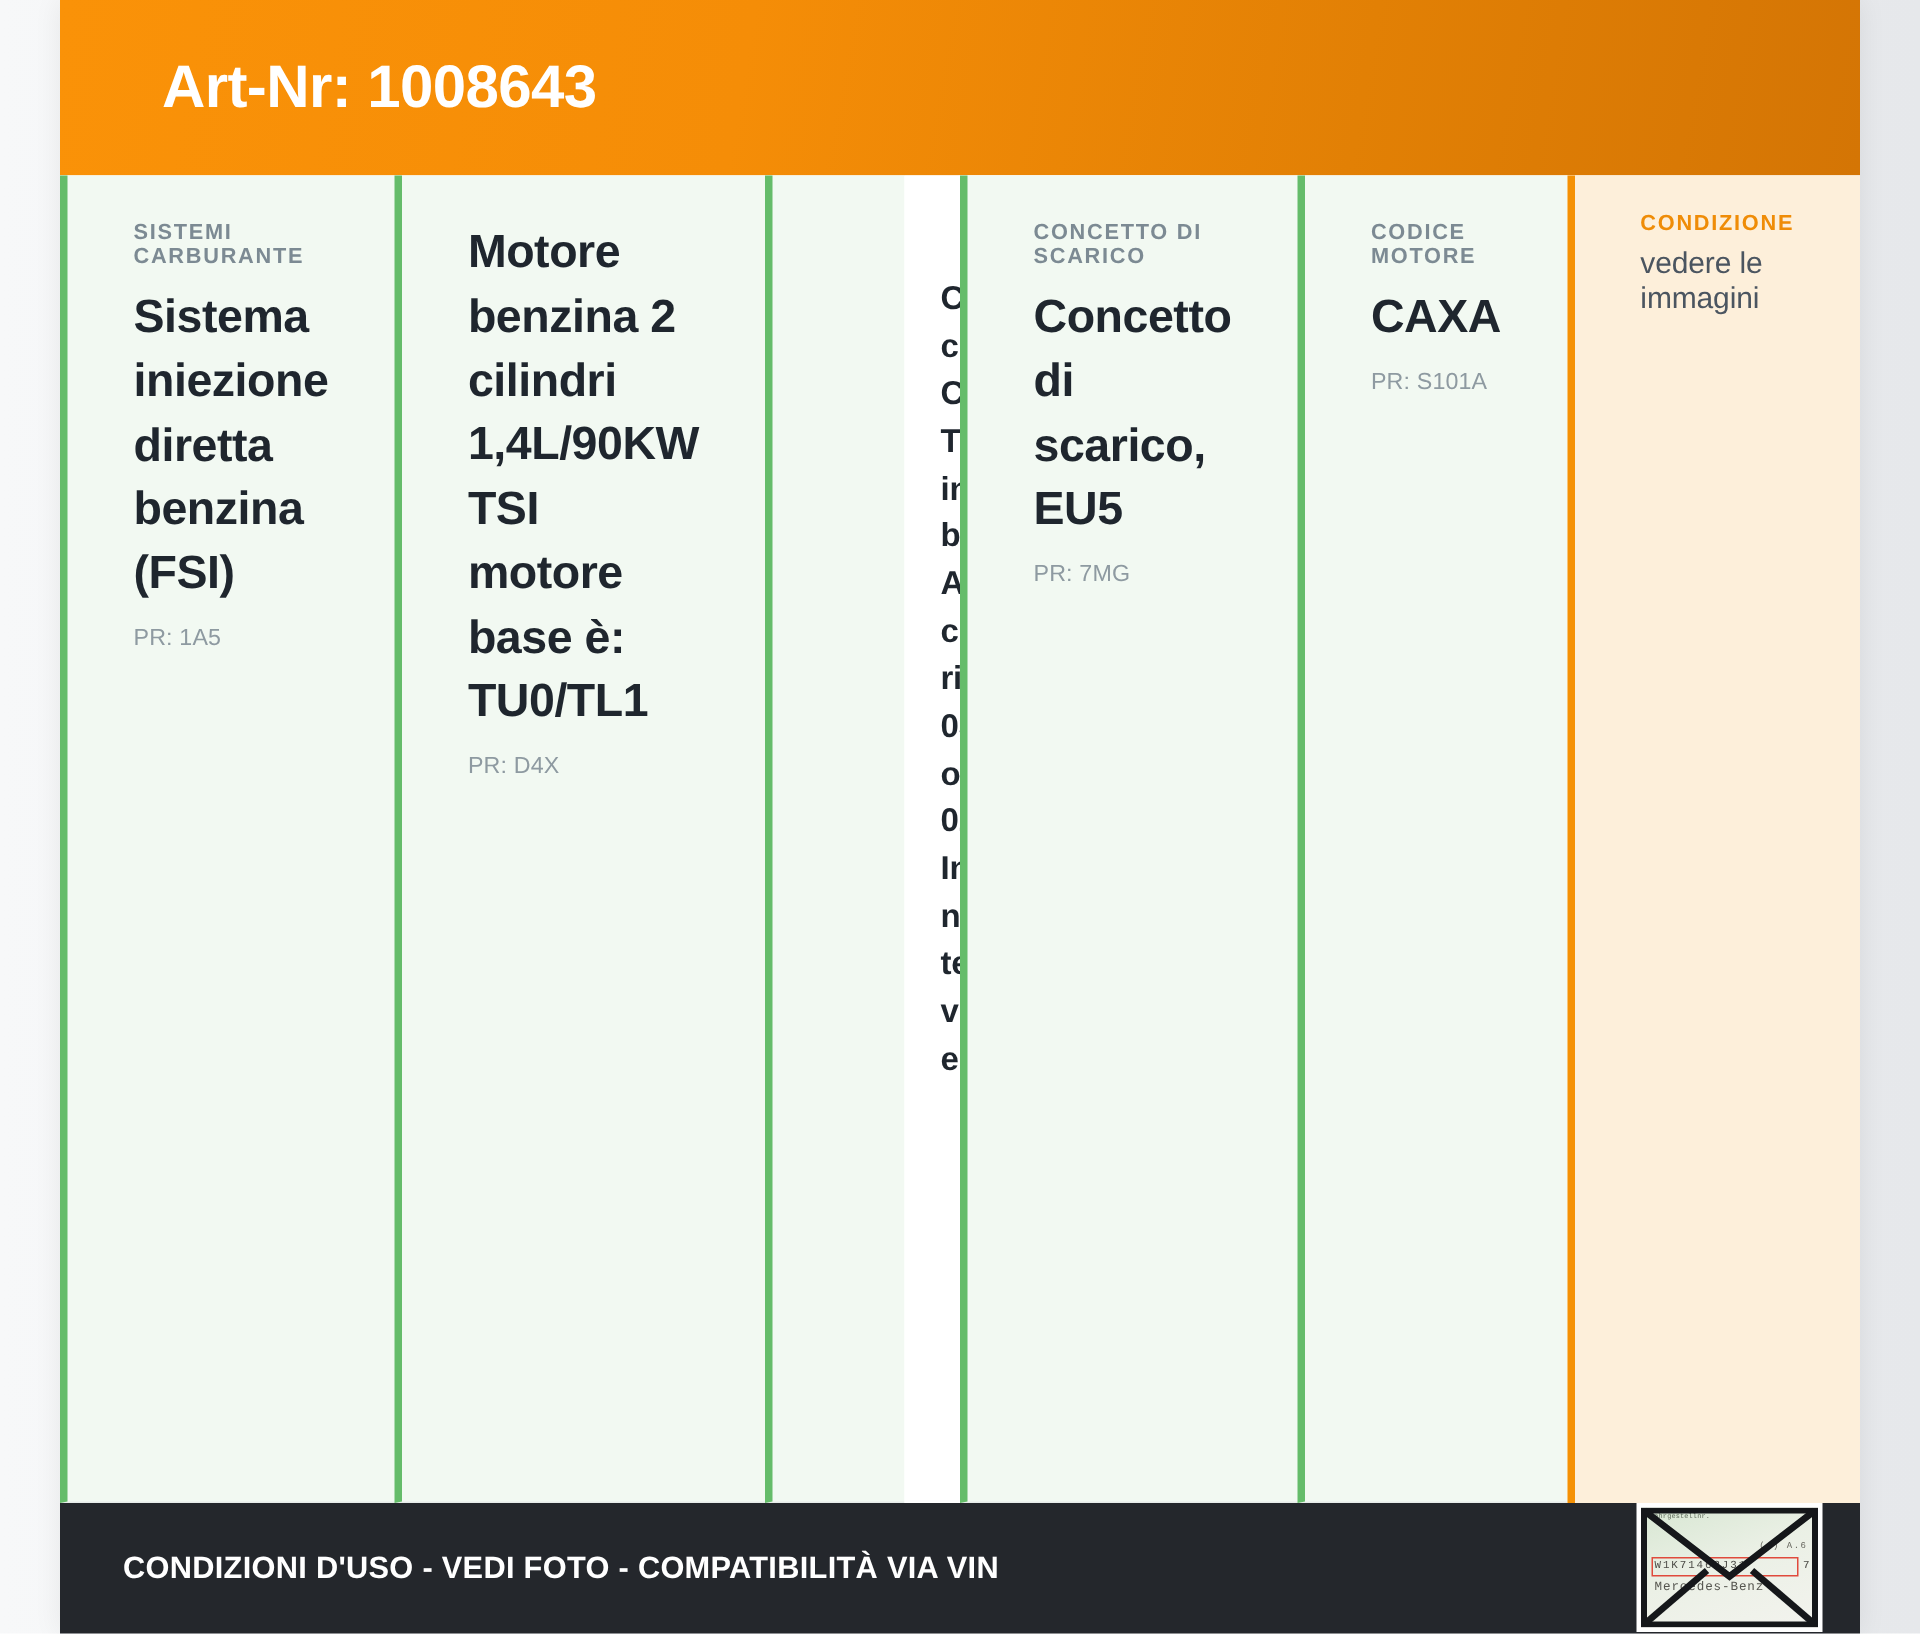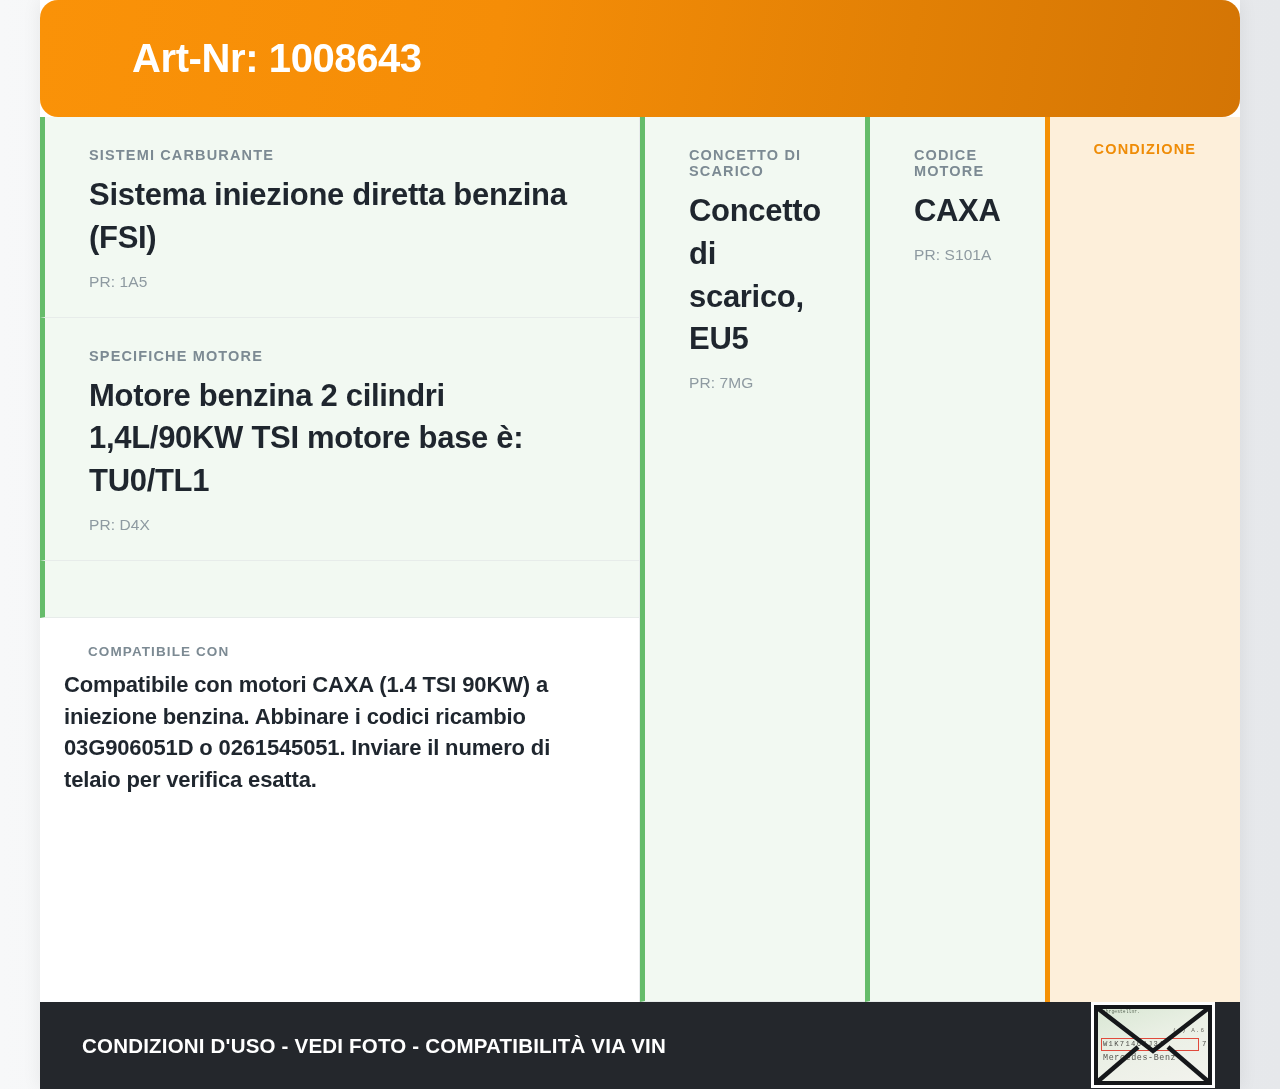--- a/index.html
+++ b/index.html
@@ -25,23 +25,22 @@
     flex-direction: column;
   }
 
   
   .header {
     height: 117px;
     flex: 0 0 117px;
     background: linear-gradient(100deg, #fa9208 0%, #f58d07 38%, #e28005 72%, #d47505 100%);
     display: flex;
     align-items: center;
-    padding-left: 92px;
-    box-sizing: border-box;
-    border-radius: 18px;
+    padding-left: 68px;
+    box-sizing: border-box;
   }
   .header-title {
     color: #ffffff;
     font-size: 40px;
     font-weight: bold;
     letter-spacing: -0.4px;
     white-space: nowrap;
   }
 
   
@@ -49,21 +48,20 @@
     display: flex;
     flex: 1 1 auto;
     min-height: 0;
     background: #ffffff;
     align-items: stretch;
   }
   .col-left {
     width: 600px;
     flex: 0 0 600px;
     display: flex;
-    flex-direction: column;
     border-right: 1px solid #e9eced;
     box-sizing: border-box;
   }
   .col-right {
     flex: 1 1 auto;
     display: flex;
     flex-direction: row;
   }
 
   
@@ -260,21 +258,20 @@
 
     <div class="col-left">
 
       <div class="card">
         <div class="card-label">SISTEMI CARBURANTE</div>
         <div class="card-value">Sistema iniezione diretta benzina (FSI)</div>
         <div class="card-pr">PR: 1A5</div>
       </div>
 
       <div class="card">
-        <div class="card-label">SPECIFICHE MOTORE</div>
         <div class="card-value">Motore benzina 2 cilindri 1,4L/90KW TSI motore base è: TU0/TL1</div>
         <div class="card-pr">PR: D4X</div>
       </div>
 
       <div class="card">
       </div>
 
       <div class="compat">
         <div class="compat-label">COMPATIBILE CON</div>
         <div class="compat-text">Compatibile con motori CAXA (1.4 TSI 90KW) a iniezione benzina. Abbinare i codici ricambio 03G906051D o 0261545051. Inviare il numero di telaio per verifica esatta.</div>
@@ -292,20 +289,21 @@
       </div>
 
       <div class="card">
         <div class="card-label">CODICE MOTORE</div>
         <div class="card-value">CAXA</div>
         <div class="card-pr">PR: S101A</div>
       </div>
 
       <div class="card cond">
         <div class="card-label">CONDIZIONE</div>
+        <div class="cond-value">vedere le immagini</div>
       </div>
 
       <div class="right-filler"></div>
     </div>
   </div>
 
   <div class="footer">
     <div class="footer-text">CONDIZIONI D'USO - VEDI FOTO - COMPATIBILITÀ VIA VIN</div>
 
     <div class="footer-logo">

